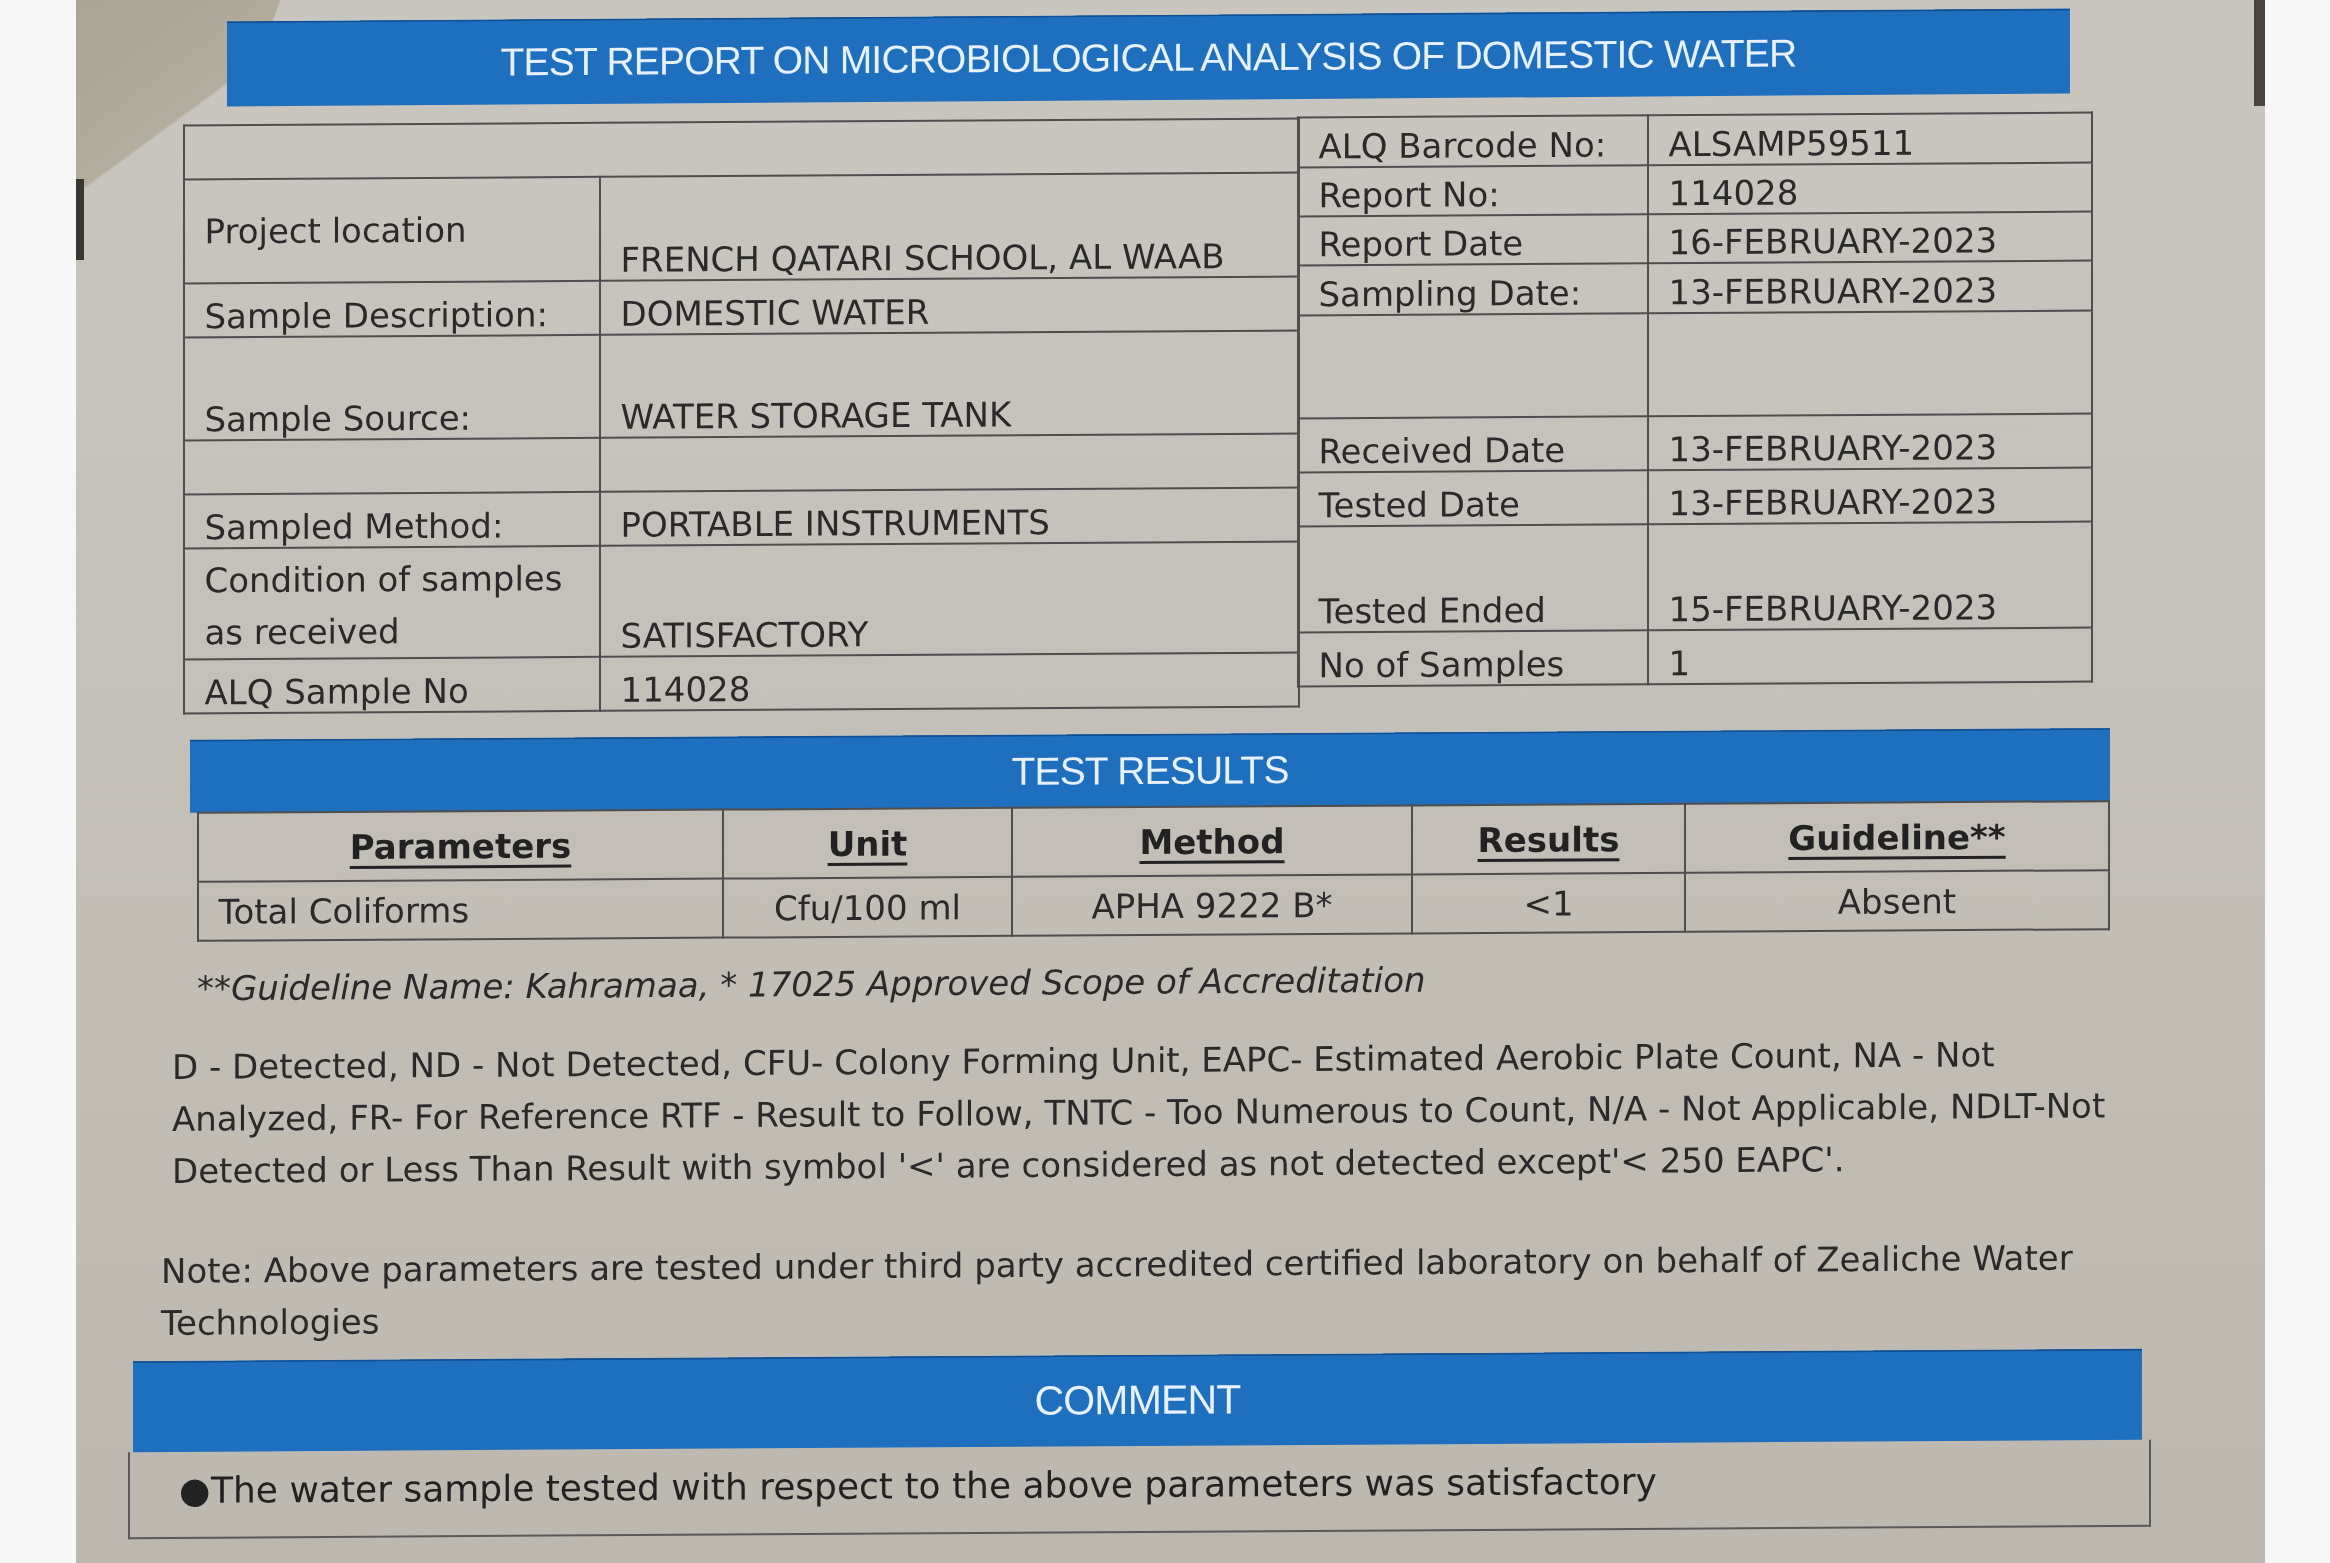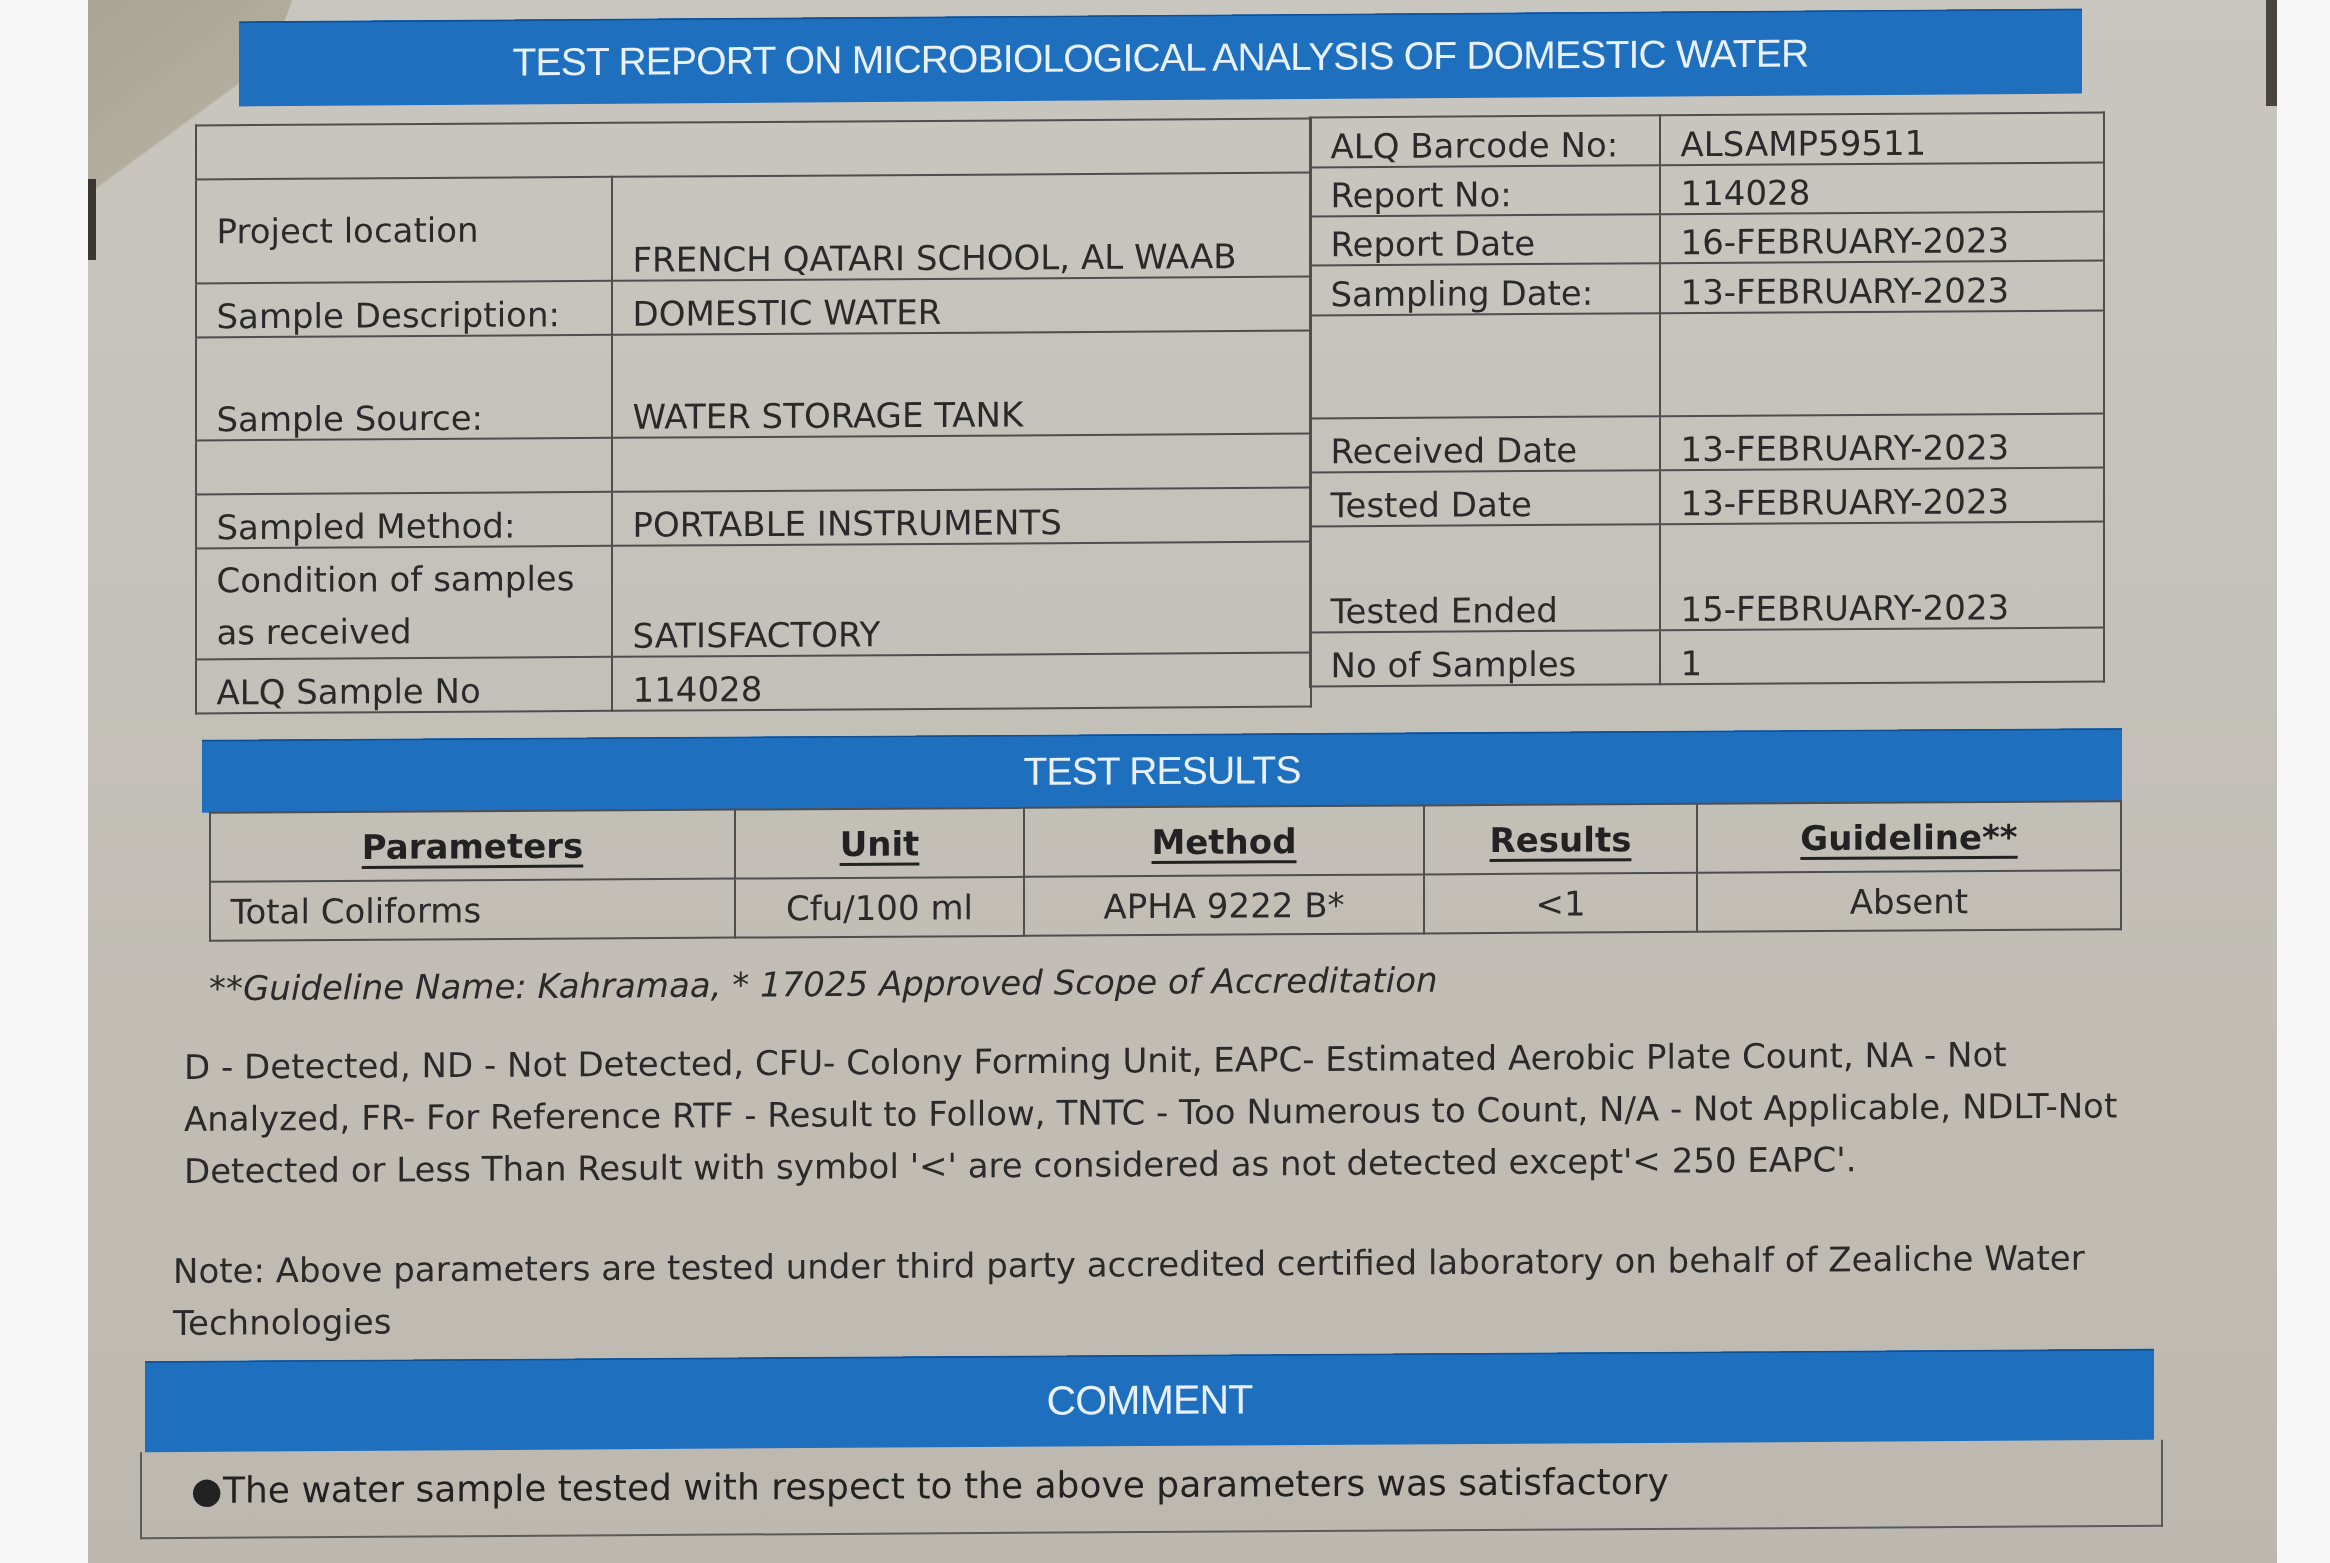--- a/index.html
+++ b/index.html
@@ -1,21 +1,21 @@
 <!DOCTYPE html>
 <html style="font-size:13px"><head>
 <meta charset="utf-8">
 <style>
   html, body { margin:0; padding:0; }
   body {
     width:2330px; height:1563px; background:#f7f7f8; position:relative; overflow:hidden;
     font-family:"DejaVu Sans", "Liberation Sans", sans-serif; color:#222;
   }
   .photo {
-    position:absolute; left:88px; top:0; width:2189px; height:1563px;
+    position:absolute; left:76px; top:0; width:2189px; height:1563px;
     background: linear-gradient(180deg, #c9c6bf 0%, #c4c1ba 40%, #bdb8af 100%);
     overflow:hidden;
   }
   .photo::before {
     content:""; position:absolute; left:-49px; top:-33px; width:212px; height:293px;
     background:linear-gradient(135deg,#a8a293 0%, #b3ad9e 60%, transparent 61%);
     transform:skewX(-20deg);
   }
   .edge-dark { position:absolute; left:0; top:179px; width:8.1px; height:81px; background:#3a3631; }
   .edge-right { position:absolute; right:0; top:0; width:11.4px; height:106px; background:#4a443e; }

